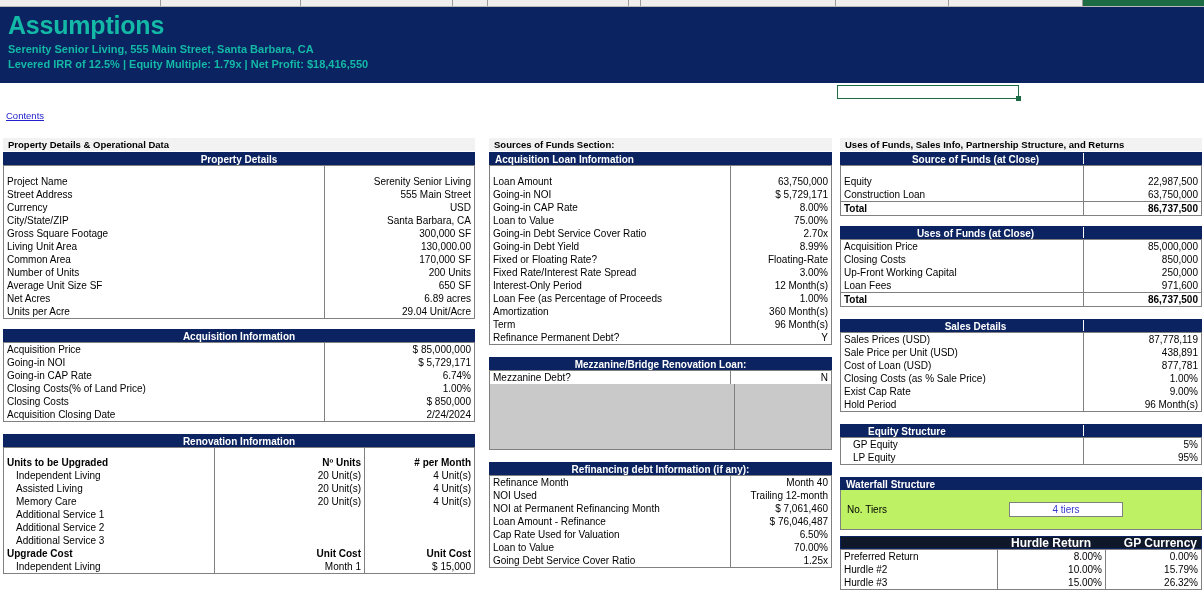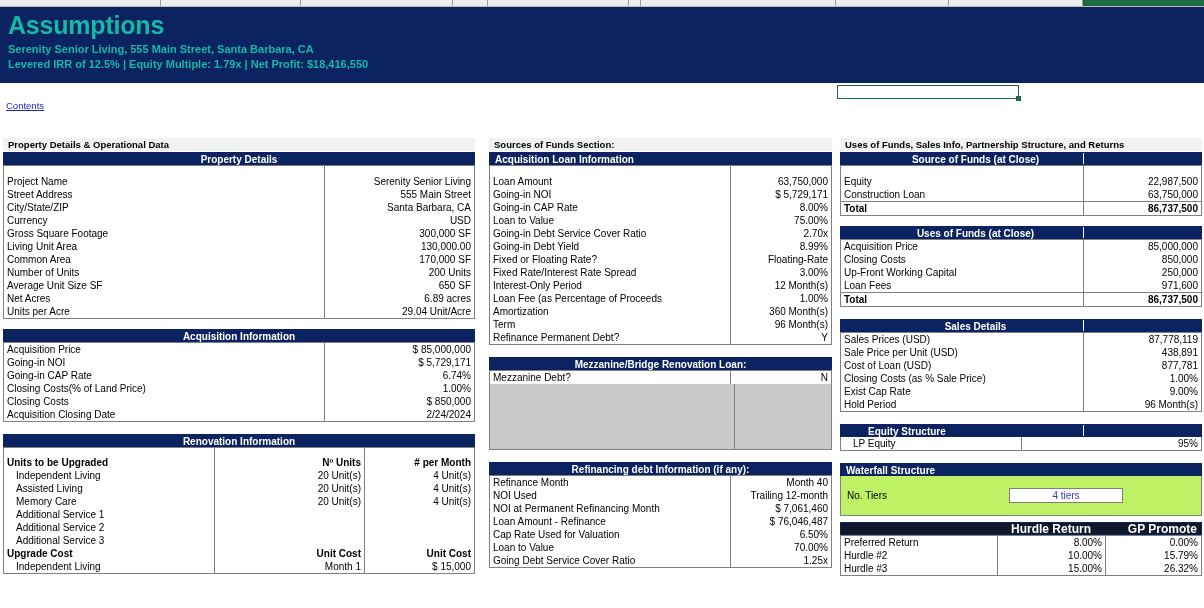--- a/index.html
+++ b/index.html
@@ -59,21 +59,21 @@
     border: 1.5px solid #1d6b42;
     background: transparent;
   }
   .selcell .handle {
     position: absolute; right: -3px; bottom: -3px;
     width: 5px; height: 5px; background: #1d6b42;
   }
 
   
   .contents-link {
-    position: absolute; left: 6px; top: 100px;
+    position: absolute; left: 6px; top: 110px;
     font-size: 9.5px; color: #2222cc;
     text-decoration: underline;
     cursor: pointer;
   }
 
   
   .col { position: absolute; top: 138px; }
   .colA { left: 3px;   width: 472px; }
   .colB { left: 489px; width: 343px; }
   .colC { left: 840px; width: 362px; }
@@ -217,26 +217,26 @@
             </tr>
         <tr>
               <td class="lbl">Project Name</td>
               <td class="val inp" style="width:150px">Serenity Senior Living</td>
             </tr>
         <tr>
               <td class="lbl">Street Address</td>
               <td class="val inp">555 Main Street</td>
             </tr>
         <tr>
+              <td class="lbl">Currency</td>
+              <td class="val inp">USD</td>
+            </tr>
+        <tr>
               <td class="lbl">City/State/ZIP</td>
               <td class="val inp">Santa Barbara, CA</td>
-            </tr>
-        <tr>
-              <td class="lbl">Currency</td>
-              <td class="val inp">USD</td>
             </tr>
         <tr>
               <td class="lbl">Gross Square Footage</td>
               <td class="val calc">300,000 SF</td>
             </tr>
         <tr>
               <td class="lbl">Living Unit Area</td>
               <td class="val calc">130,000.00</td>
             </tr>
         <tr>
@@ -585,41 +585,45 @@
 
     <div class="gap12"></div>
 
     <div class="block">
       <div class="bhdr left split">
         <span class="h1" style="text-align:left">Equity Structure</span>
         <span class="h2"></span>
       </div>
       <table class="grid">
         <tbody>
+            <tr class="firstrow">
+              <td class="lbl indent">GP Equity</td>
+              <td class="val inp" style="width:118px">5%</td>
+            </tr>
         <tr class="lastrow">
               <td class="lbl indent">LP Equity</td>
               <td class="val calc">95%</td>
             </tr>
       </tbody>
         </table>
     </div>
 
     <div class="gap12"></div>
 
     <div class="block">
       <div class="bhdr left">Waterfall Structure</div>
       <div class="tierbox-wrap">
         <span class="tlbl">No. Tiers</span>
         <span class="tierbox">4 tiers</span>
       </div>
       <div class="gap6"></div>
       <div class="hdrrow2">
         <span class="c1"></span>
         <span class="c2">Hurdle Return</span>
-        <span class="c3">GP Promote</span>
+        <span class="c3">GP Currency</span>
       </div>
       <table class="grid">
         <tbody>
             <tr class="firstrow">
           <td class="lbl">Preferred Return</td>
           <td class="val inp" style="width:108px">8.00%</td>
           <td class="val2 calc" style="width:96px">0.00%</td>
         </tr>
         <tr>
           <td class="lbl">Hurdle #2</td>

